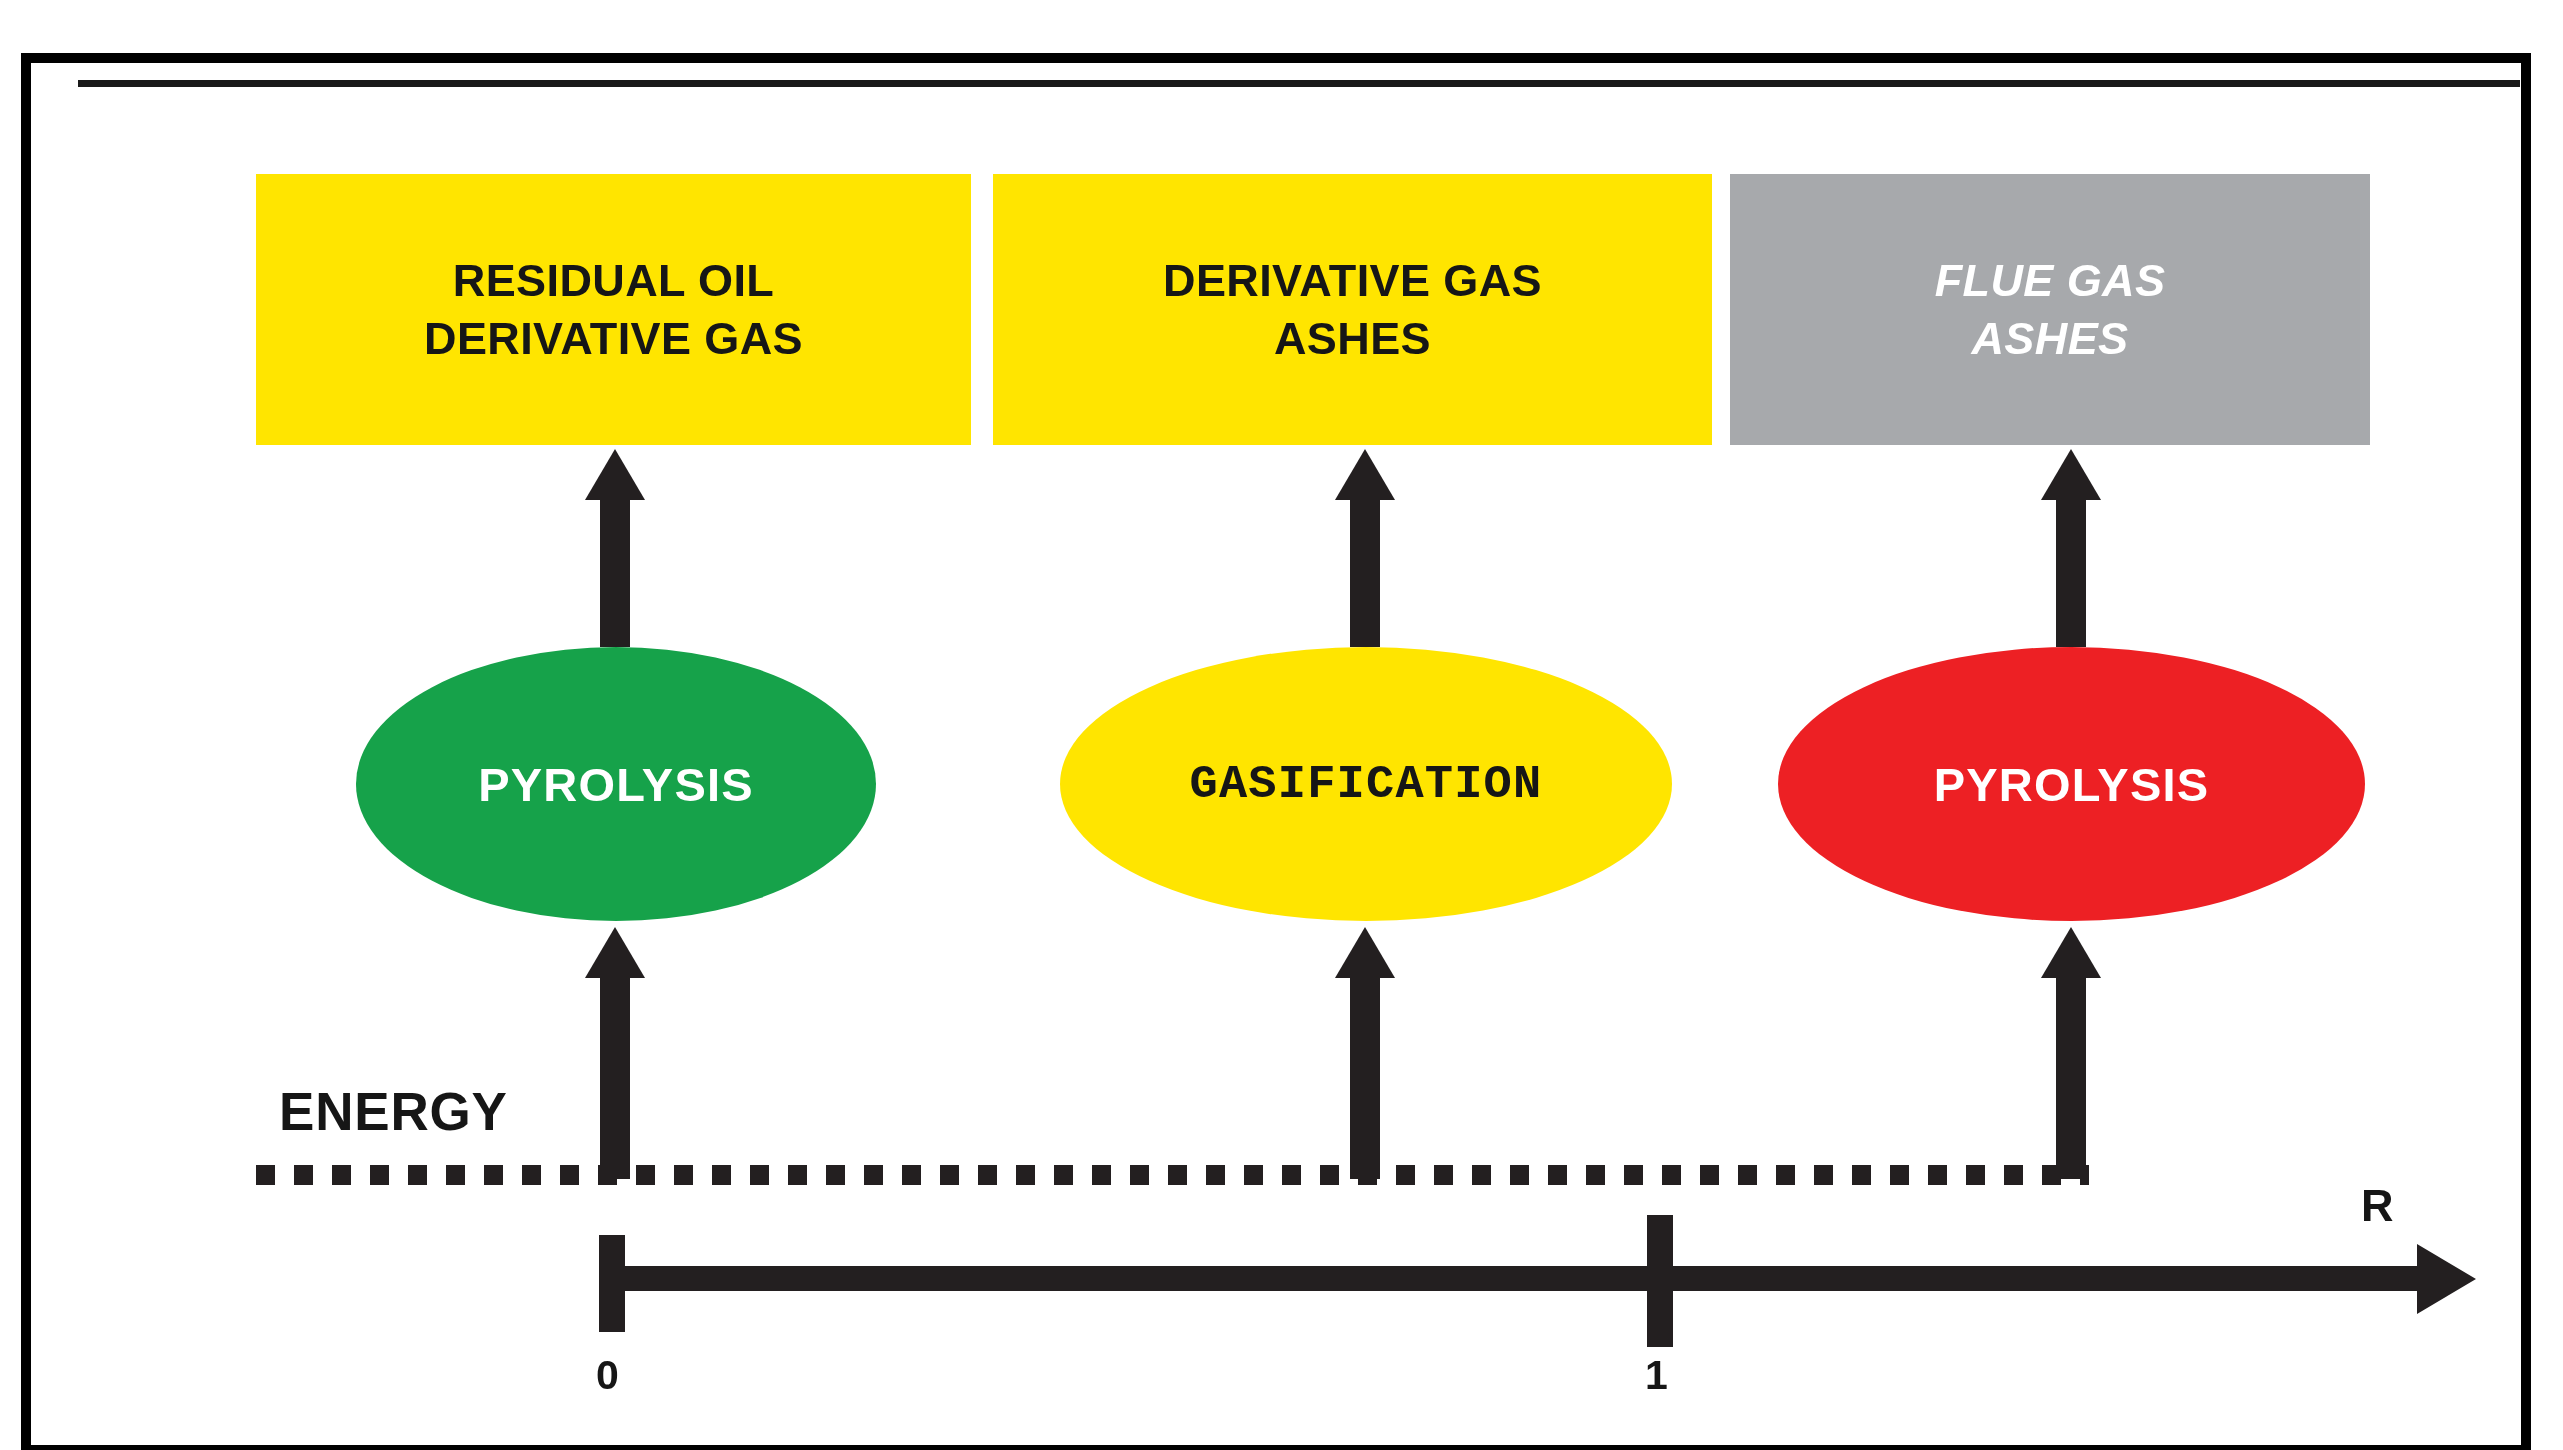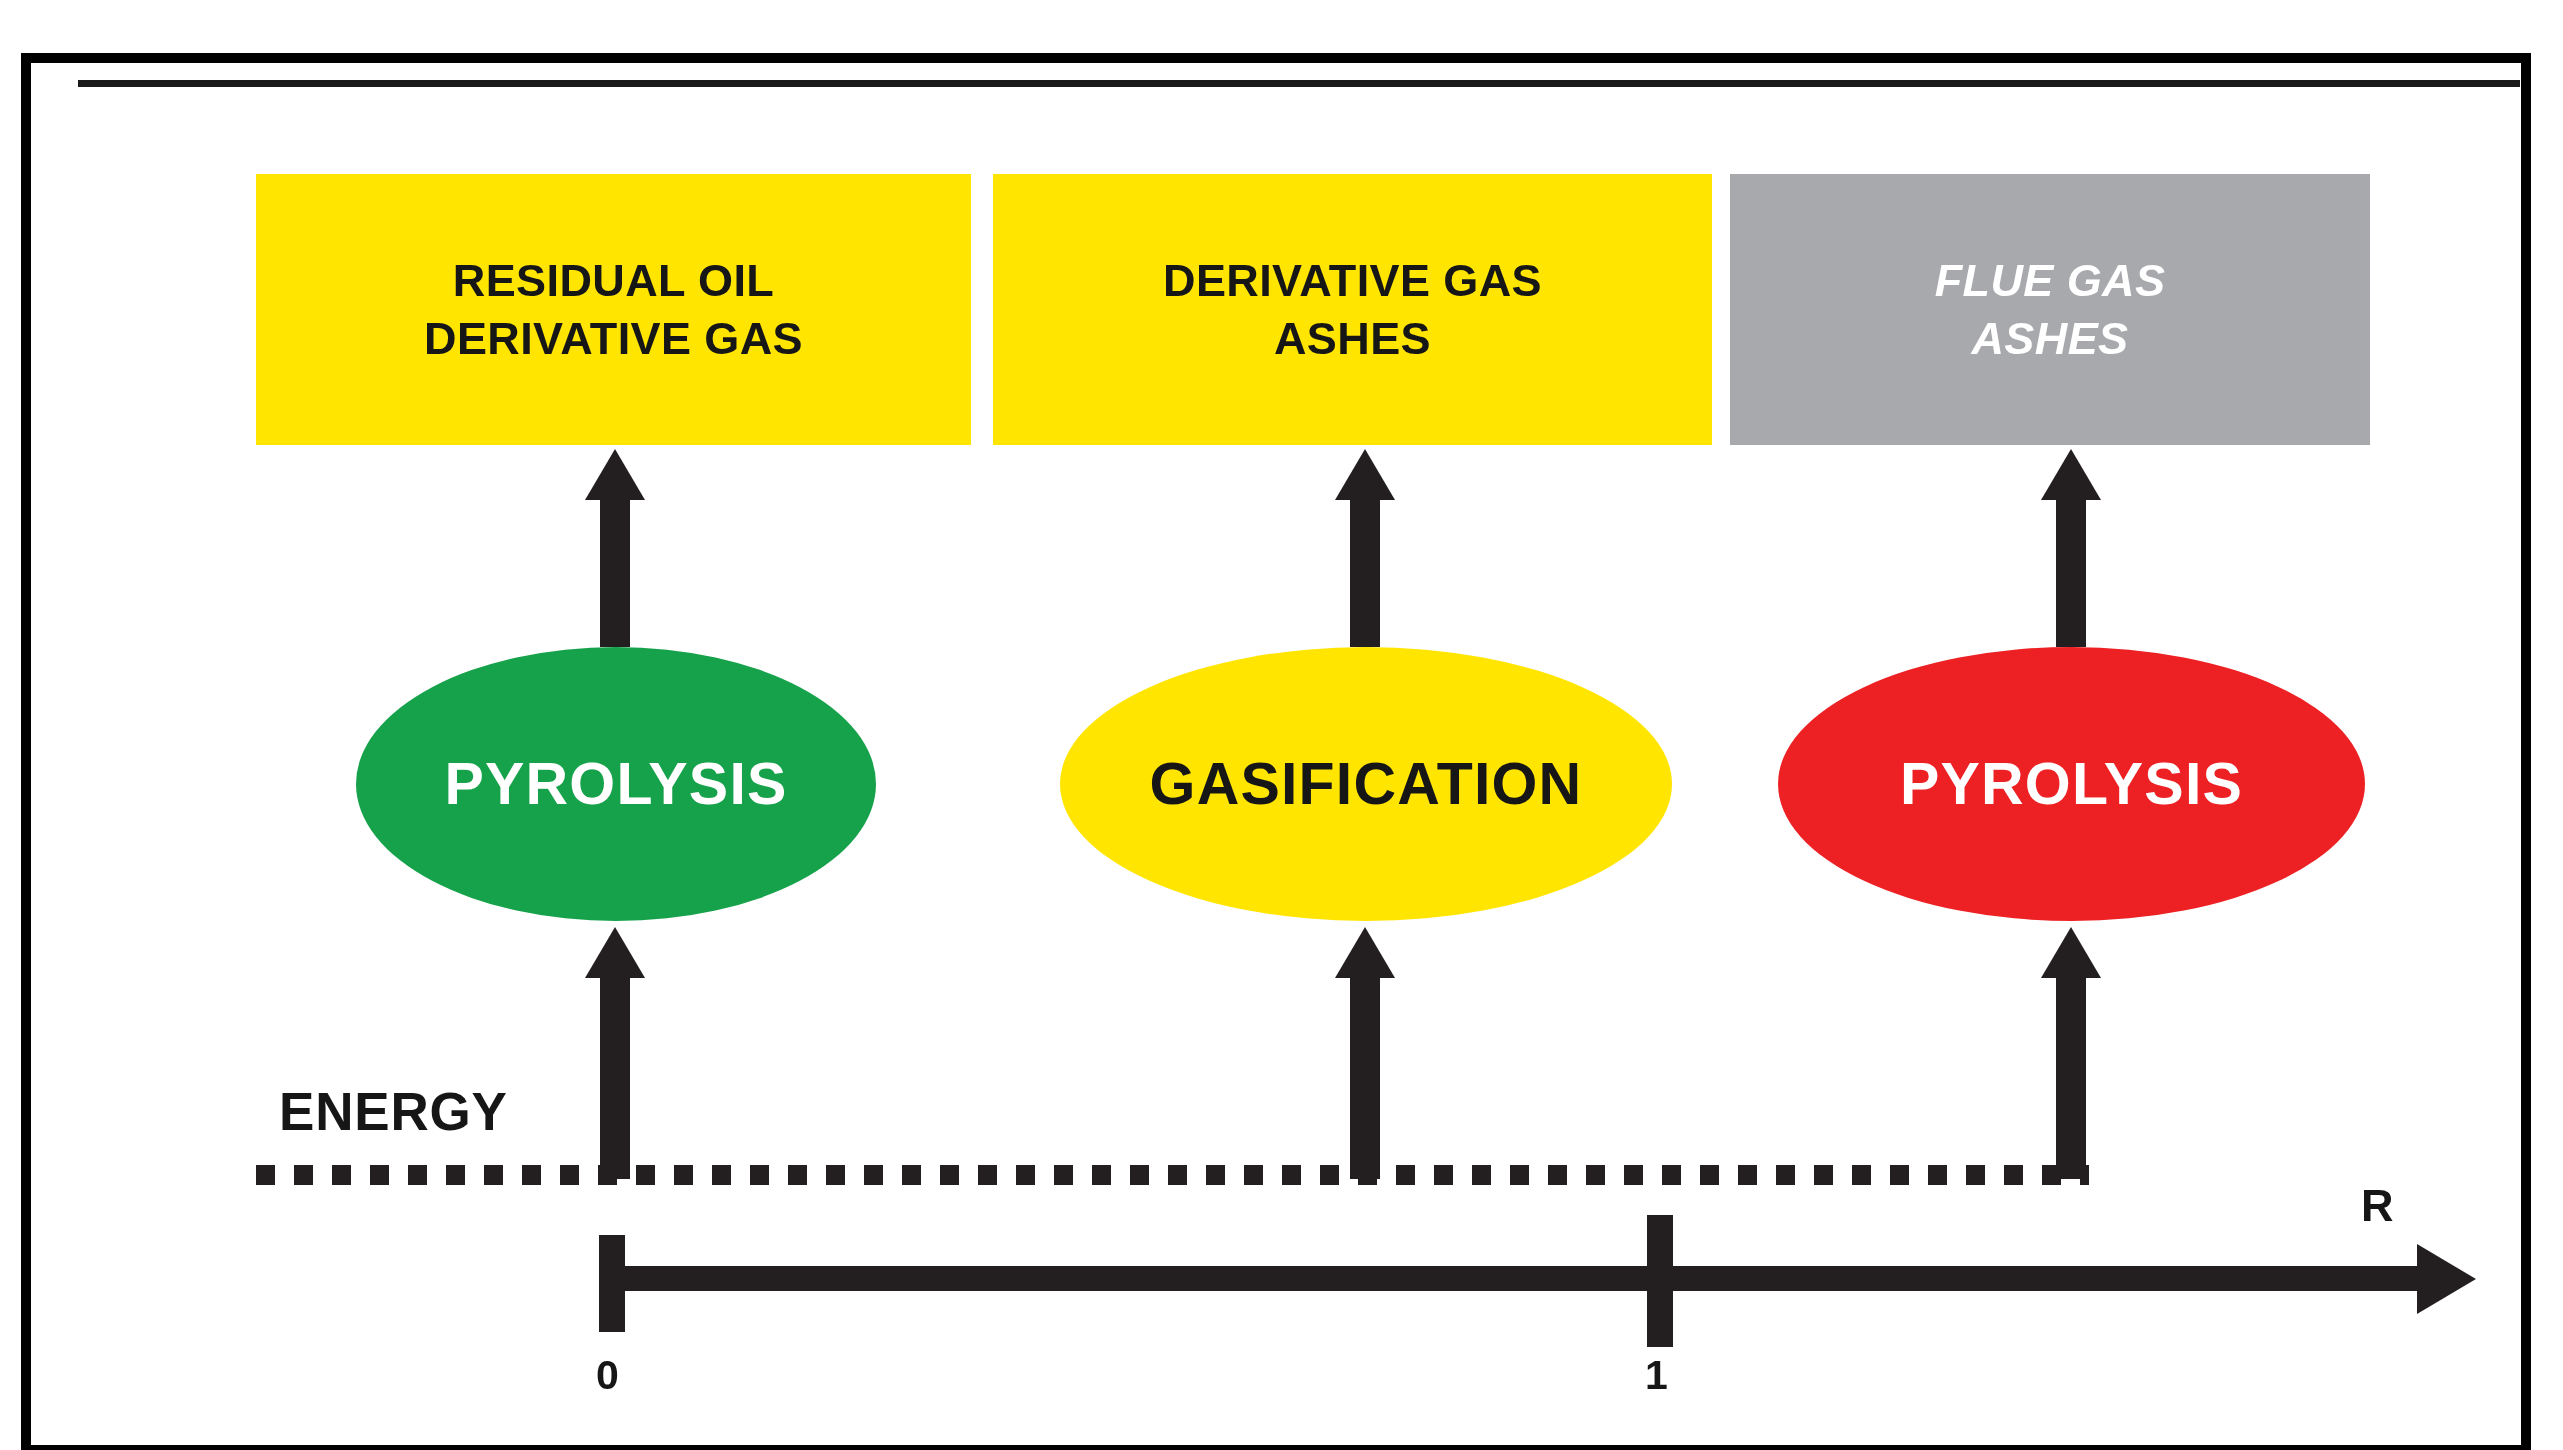--- a/index.html
+++ b/index.html
@@ -26,24 +26,24 @@
   #box-residual{left:256px;width:715px;background:#ffe500;color:#161616;}
   #box-derivative{left:993px;width:719px;background:#ffe500;color:#161616;}
   #box-flue{left:1730px;width:640px;background:#a7a9ac;color:#ffffff;font-style:italic;}
   .pbox .ln{display:block;white-space:nowrap;}
   .pbox sub{font-size:0.63em;vertical-align:baseline;position:relative;top:0.22em;}
 
   
   .proc{
     position:absolute;top:615px;height:274px;border-radius:50%;
     display:flex;align-items:center;justify-content:center;
-    font-size:59px;font-weight:700;letter-spacing:1.2px;white-space:nowrap;
+    font-size:47px;font-weight:700;letter-spacing:1.2px;white-space:nowrap;
   }
   #proc-pyrolysis{left:356px;width:520px;background:#16a24a;color:#ffffff;}
-  #proc-gasification{left:1060px;width:612px;background:#ffe500;color:#161616;}
+  #proc-gasification{left:1060px;width:612px;background:#ffe500;color:#161616;font-family:Liberation Mono, monospace;}
   #proc-combustion{left:1778px;width:587px;background:#ed2024;color:#ffffff;}
 
   
   .arrow{position:absolute;}
   .arrow .shaft{position:absolute;left:50%;transform:translateX(-50%);width:30px;background:#231f20;}
   .arrow .head{
     position:absolute;left:50%;top:0;transform:translateX(-50%);
     width:0;height:0;border-left:30.5px solid transparent;border-right:30.5px solid transparent;
     border-bottom:51px solid #231f20;
   }

